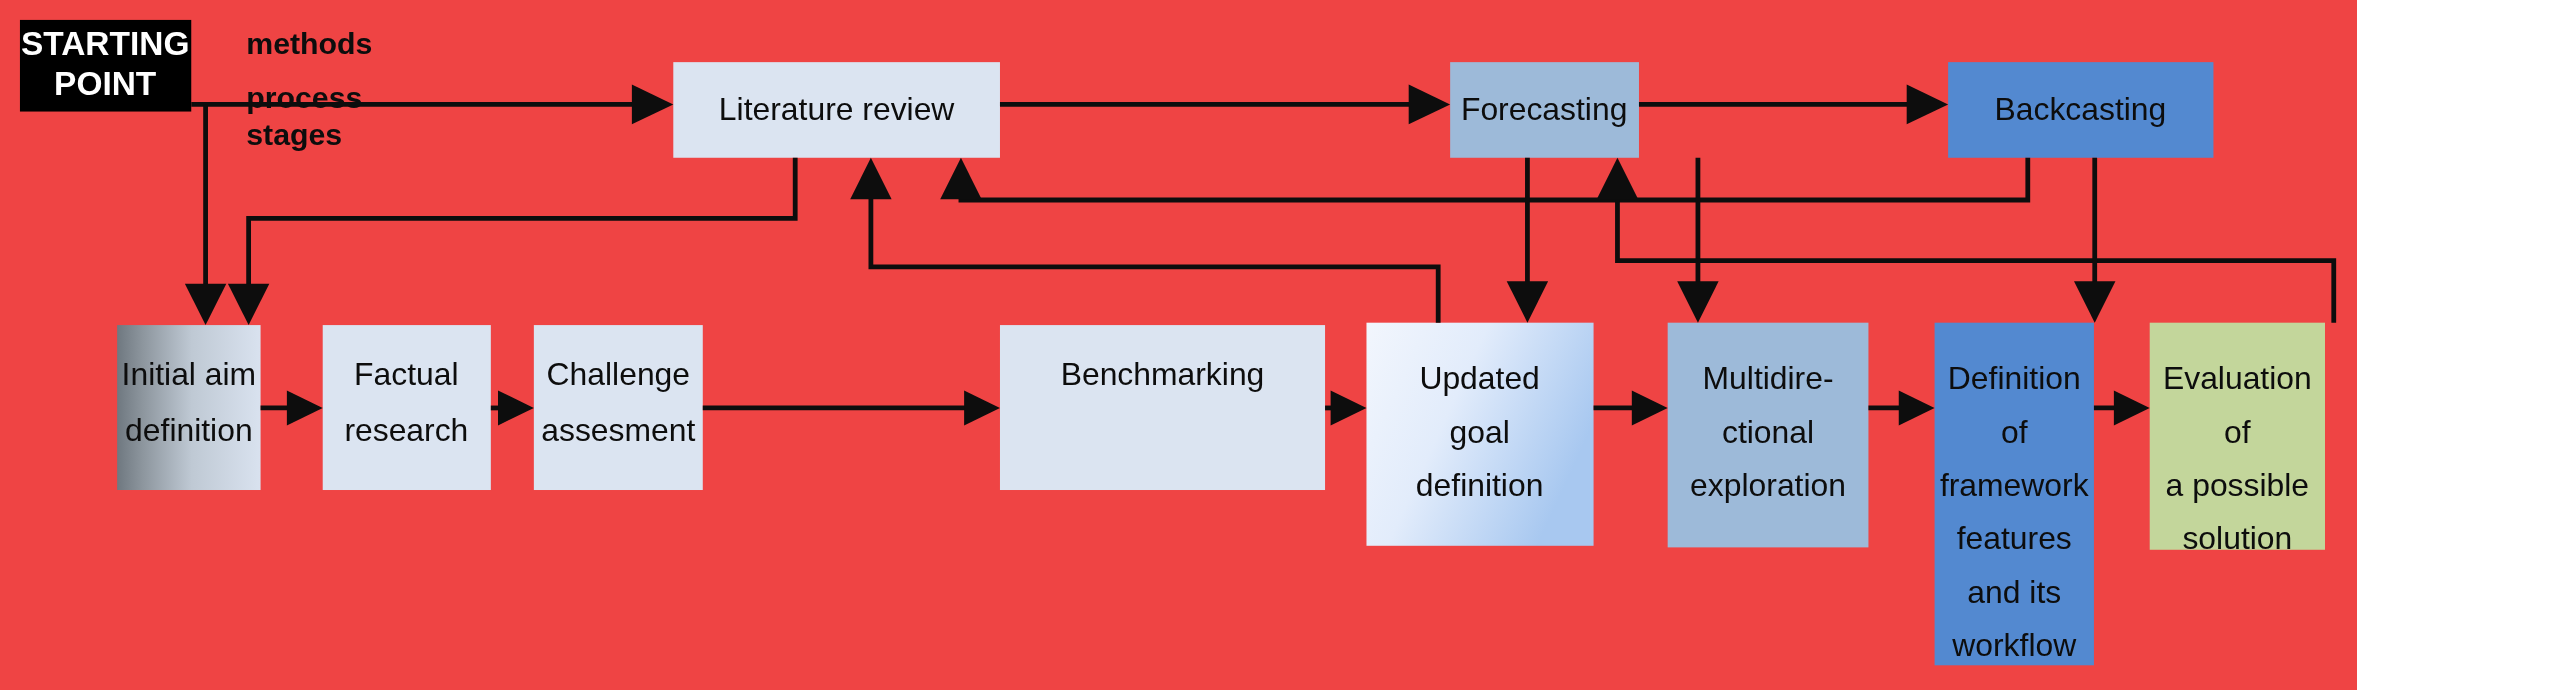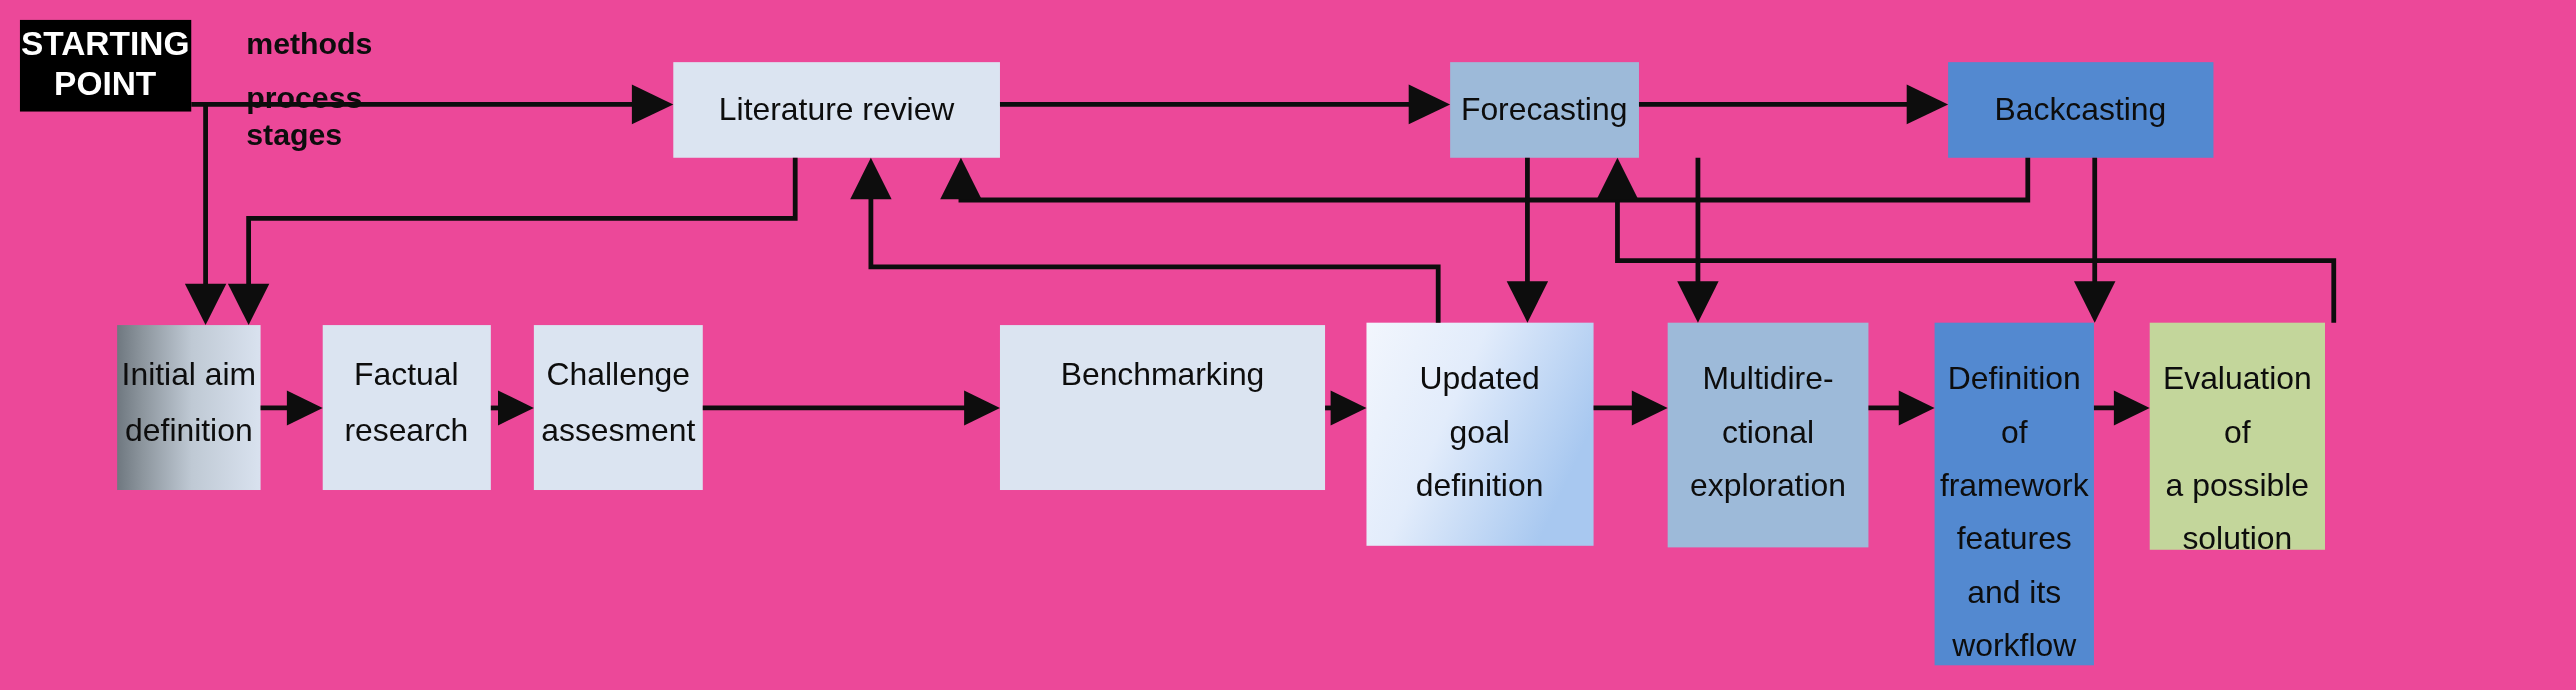--- a/index.html
+++ b/index.html
@@ -5,23 +5,23 @@
   html, body {
     margin: 0;
     padding: 0;
     background: #ffffff;
   }
   body {
     font-family: "Liberation Sans", sans-serif;
   }
   #diagram-root {
     position: relative;
-    width: 2576px;
+    width: 2357px;
     height: 690px;
-    background: #ec4899;
+    background: #ef4444;
     overflow: hidden;
   }
   svg.flow {
     position: absolute;
     left: 0;
     top: 0;
     width: 2576px;
     height: 690px;
   }
   .node-text {

